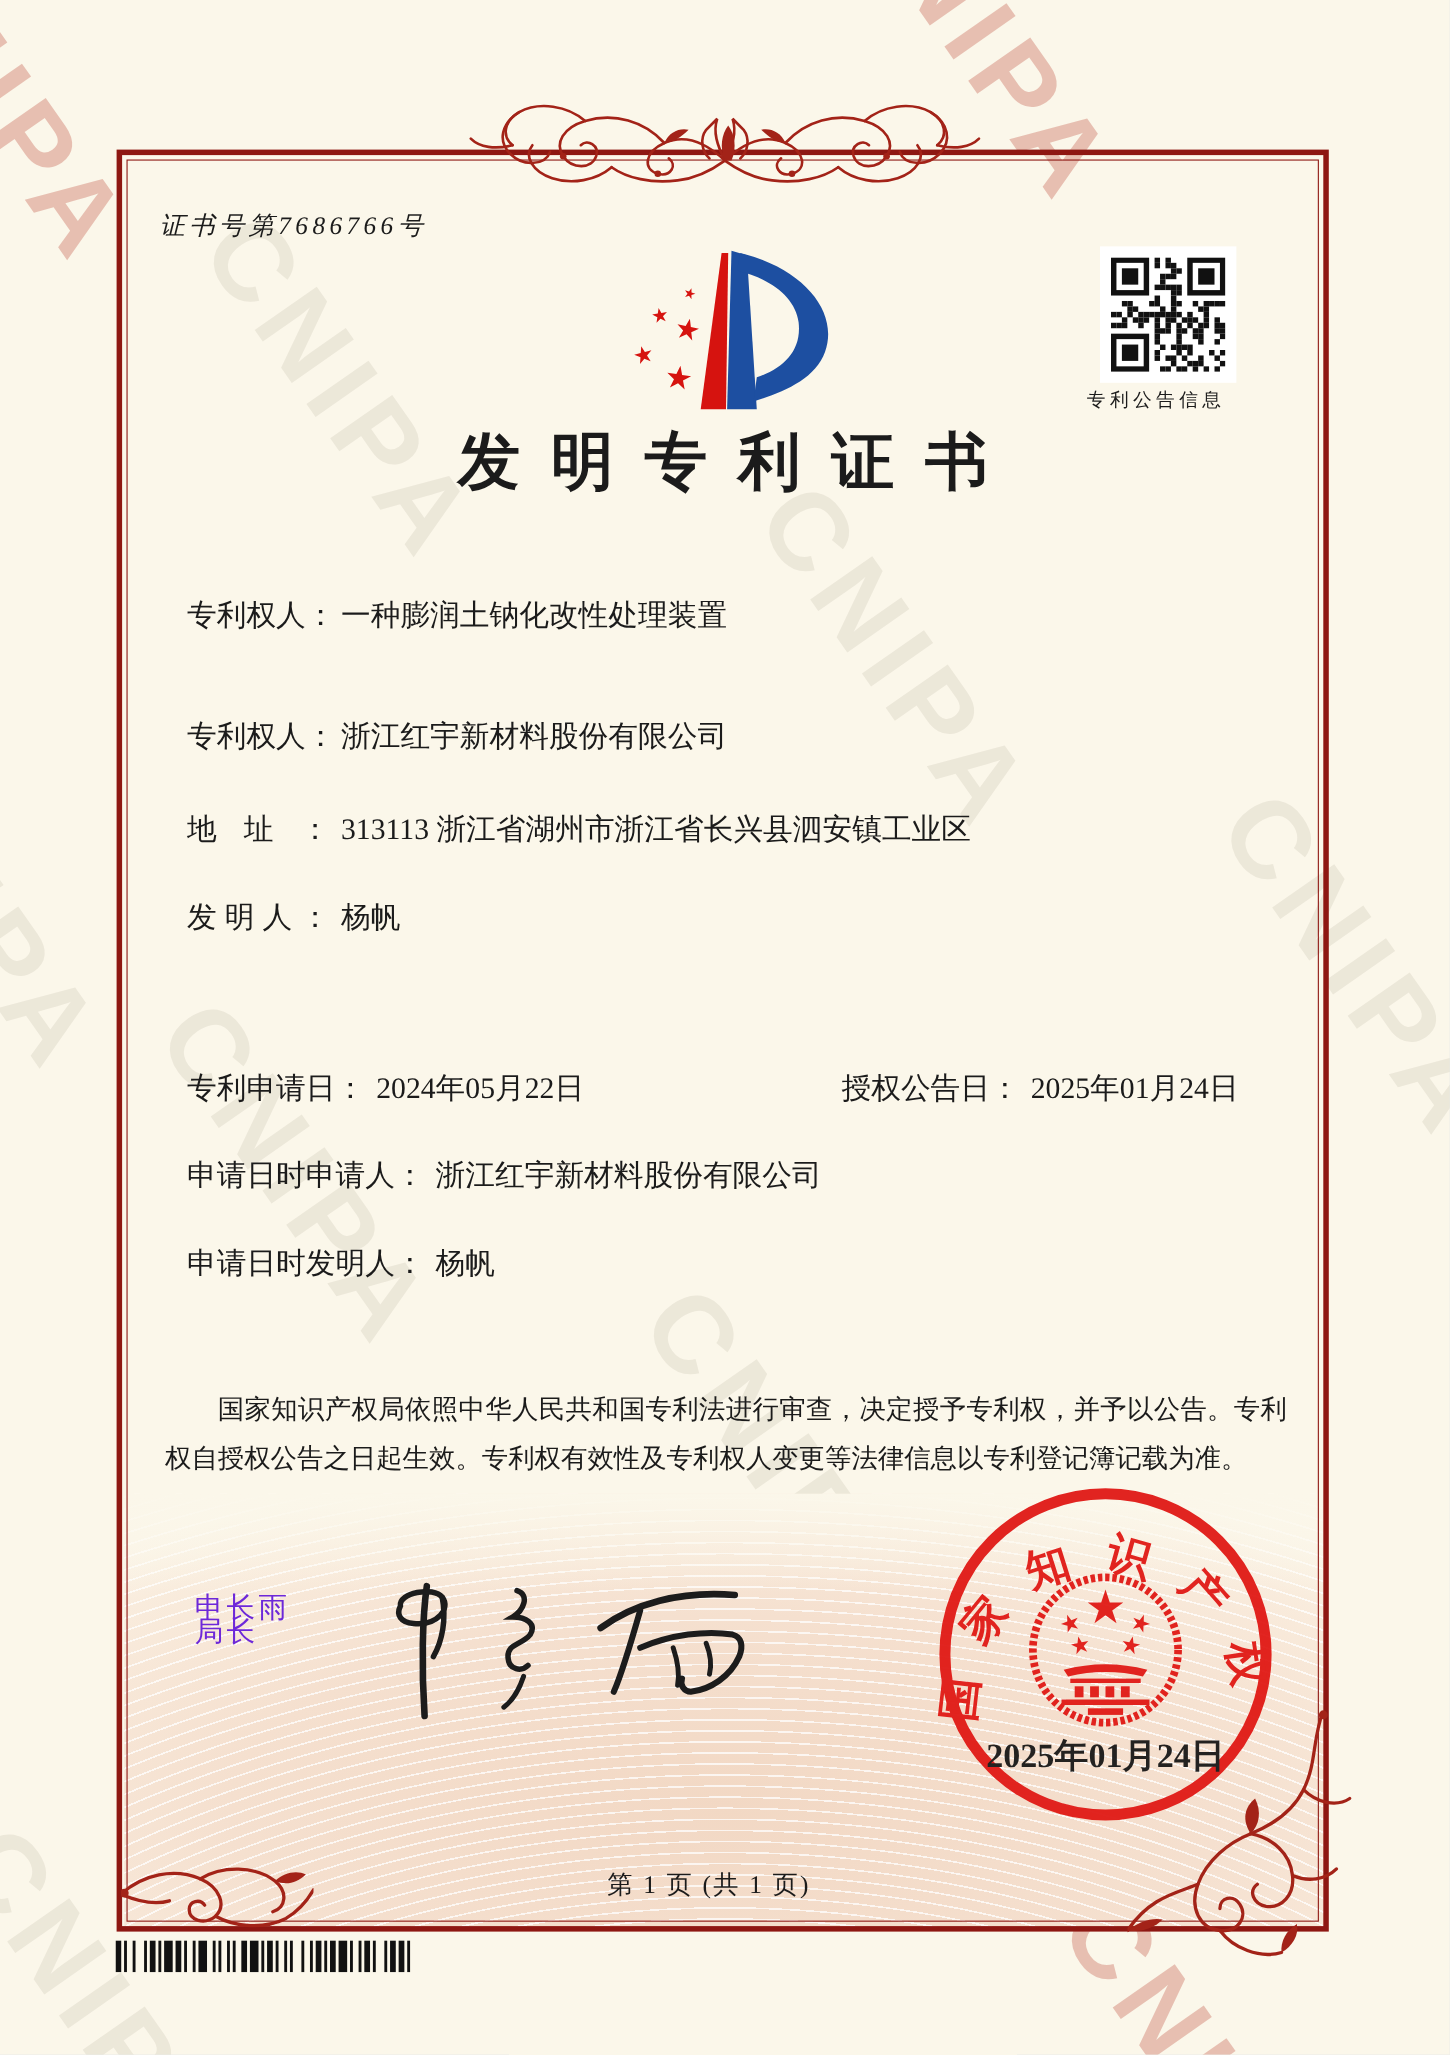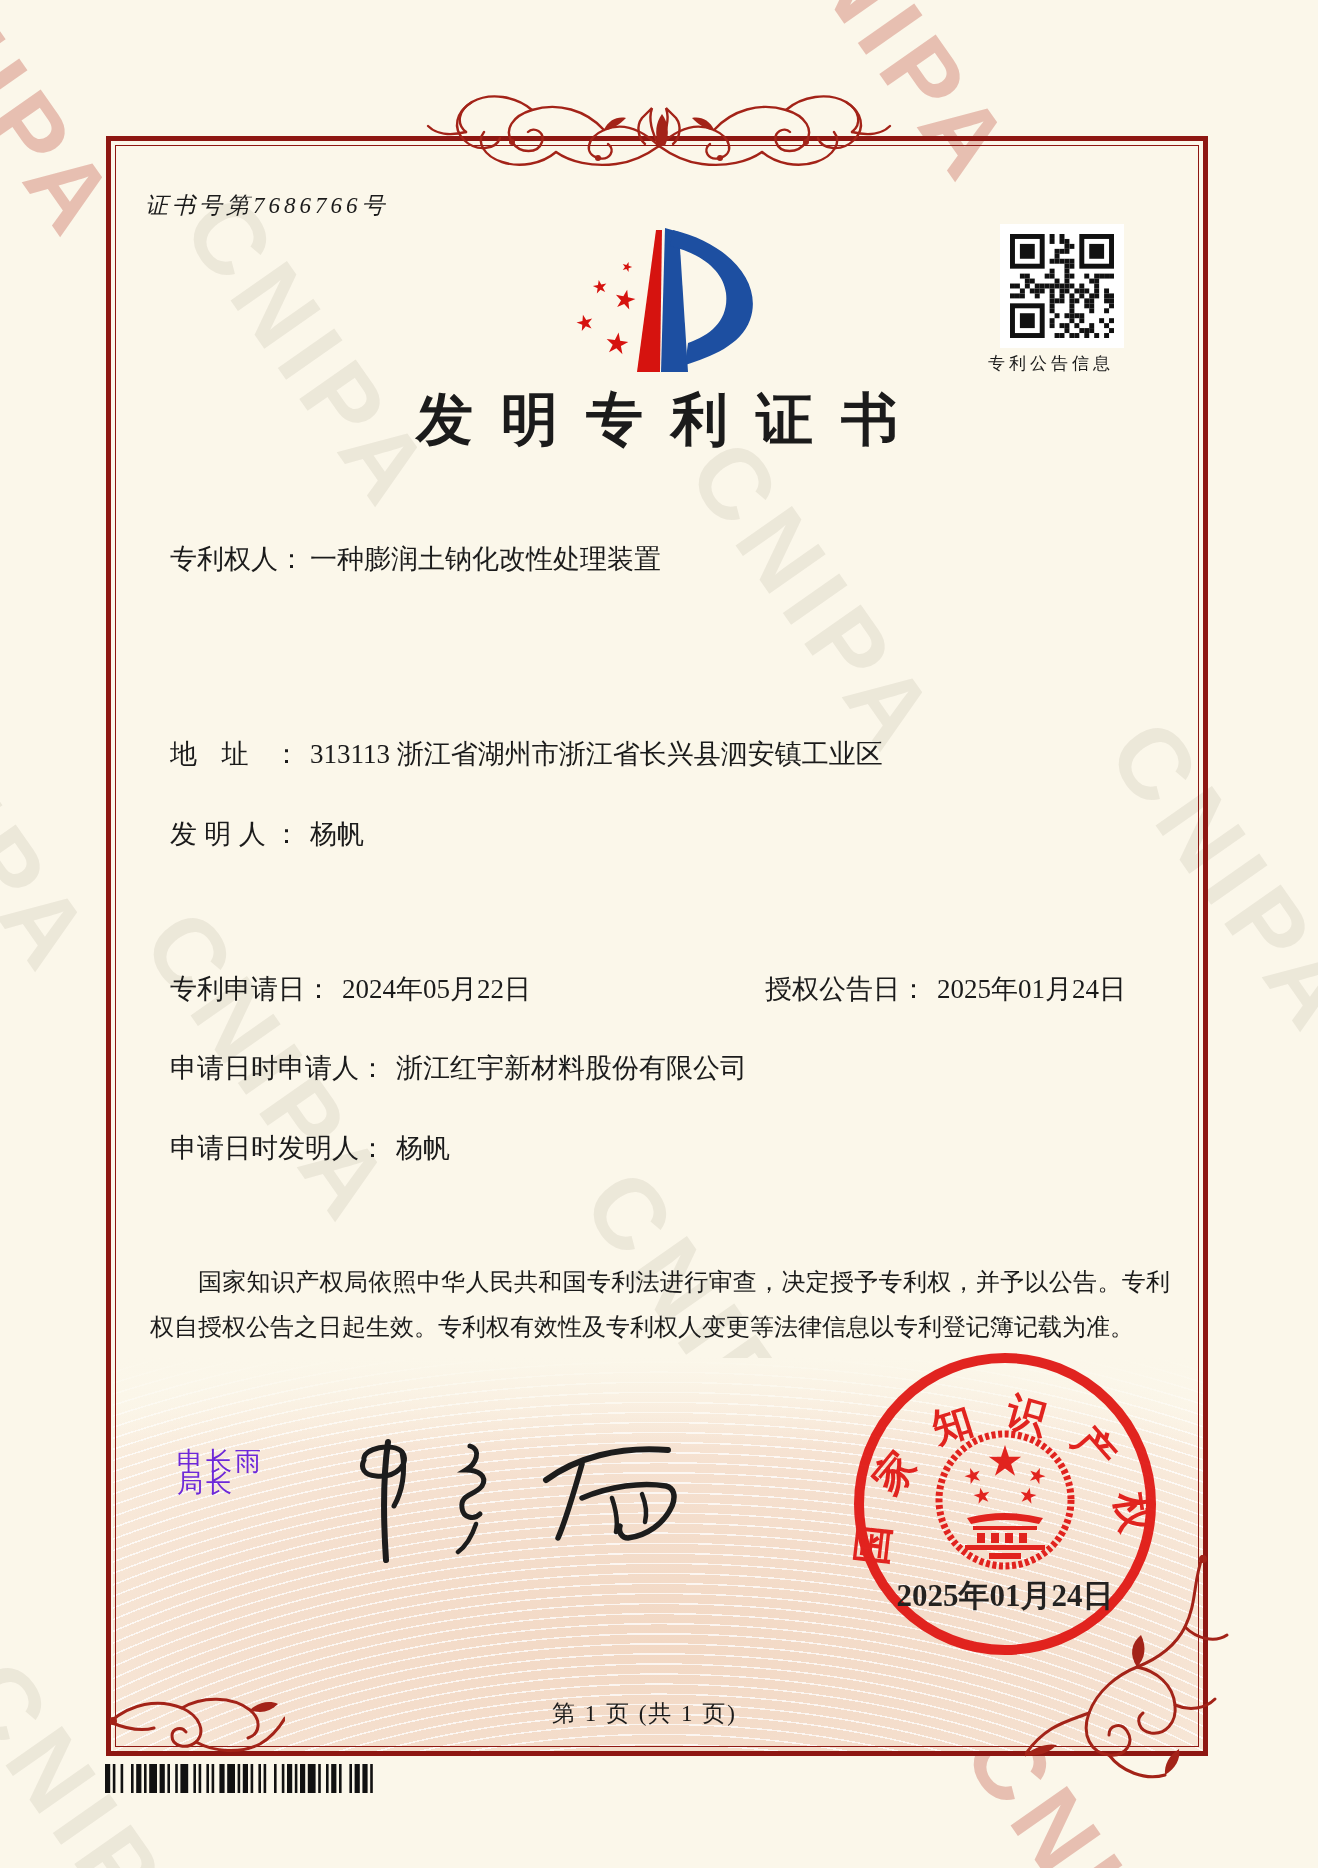--- a/index.html
+++ b/index.html
@@ -277,20 +277,23 @@
         <rect x="94.0952380952381" y="99.04761904761905" width="4.9523809523809526" height="4.9523809523809526" fill="#111"></rect>
       </svg>
   </div>
   <div class="qrlabel">专利公告信息</div>
 
   <div class="title">发明专利证书</div>
 
   <div class="row" style="top:541px">
     <span class="jl">专利权人：</span><span class="fvalue">一种膨润土钠化改性处理装置</span>
   </div>
+  <div class="row" style="top:651px">
+    <span class="jl">专利权人：</span><span class="fvalue">浙江红宇新材料股份有限公司</span>
+  </div>
   <div class="row" style="top:736px">
     <span class="jl">地址：</span><span class="fvalue">313113 浙江省湖州市浙江省长兴县泗安镇工业区</span>
   </div>
   <div class="row" style="top:816px">
     <span class="jl">发明人：</span><span class="fvalue">杨帆</span>
   </div>
   <div class="row" style="top:971px">
     <span>专利申请日：</span><span class="fvalue">2024年05月22日</span>
     <span class="rcol">
       <span>授权公告日：</span><span class="fvalue">2025年01月24日</span>

